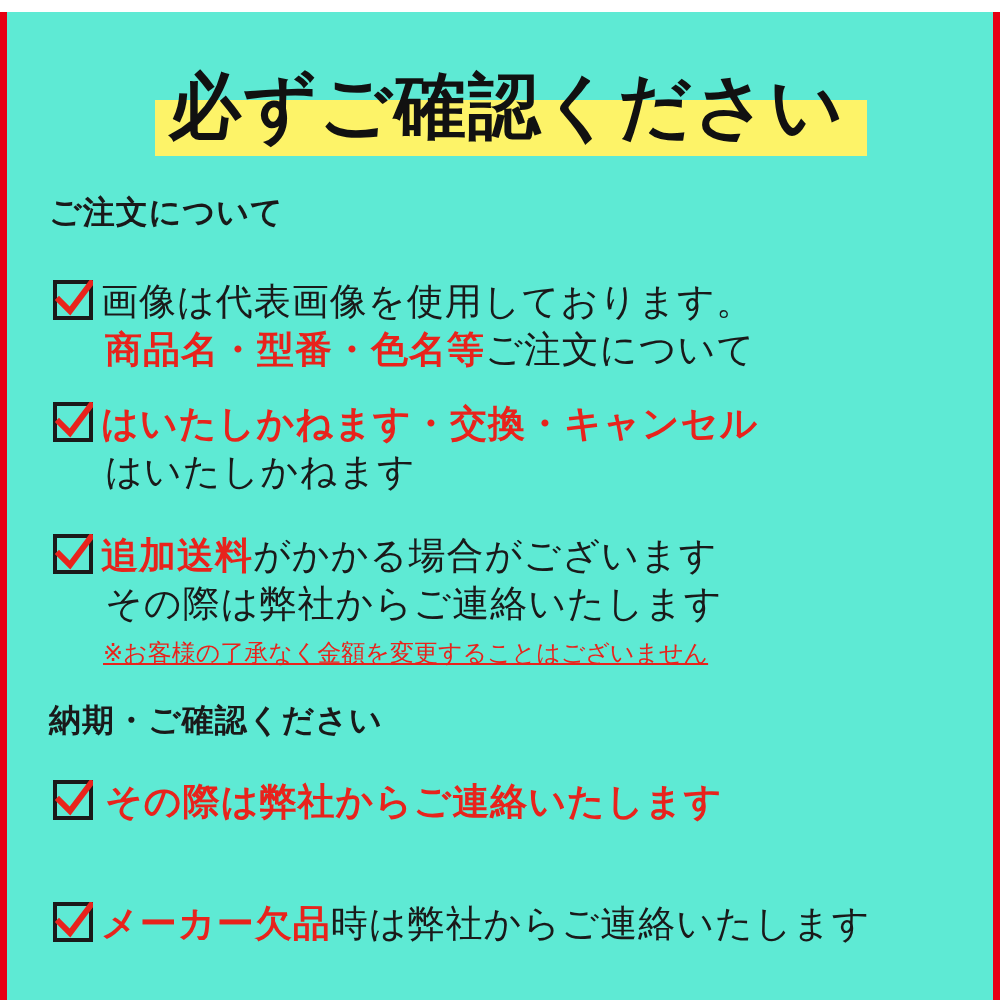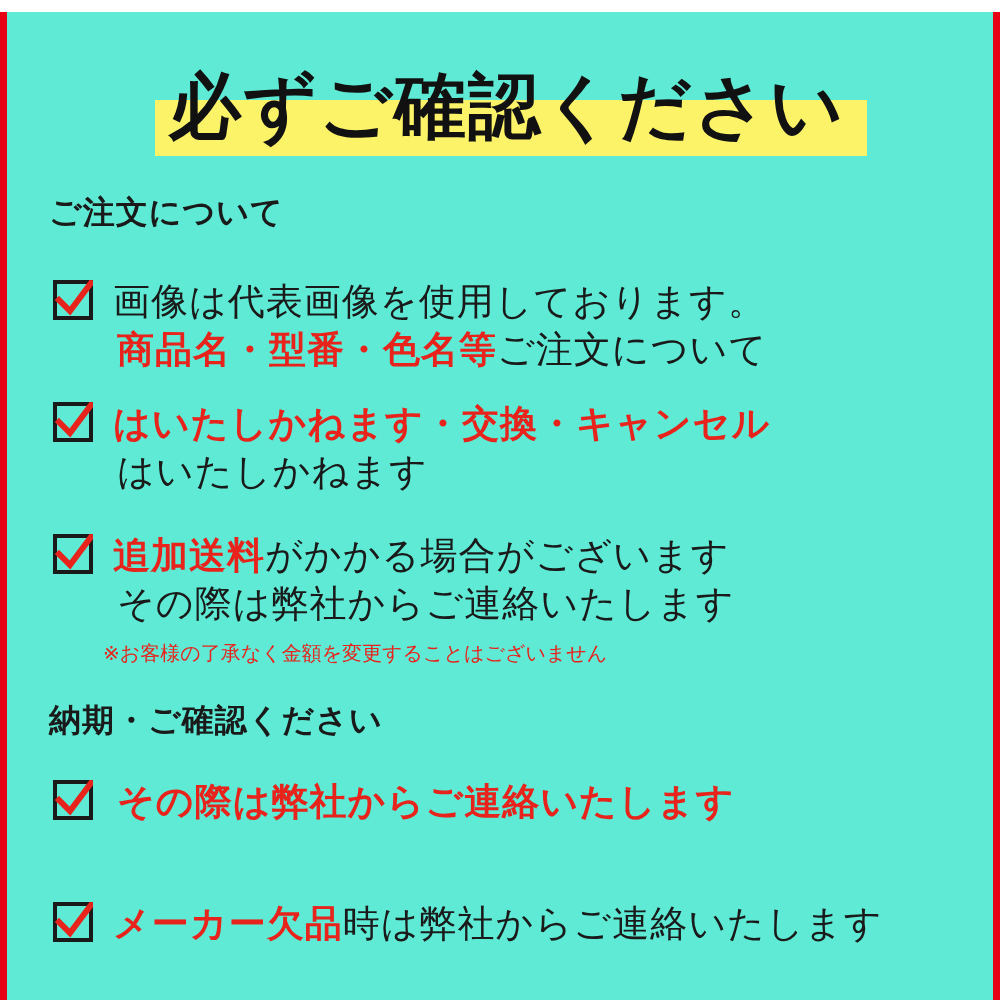--- a/index.html
+++ b/index.html
@@ -76,39 +76,40 @@
   }
   .item .check {
     position: absolute;
     left: 0;
     top: 2px;
     width: 40px;
     height: 40px;
   }
   .item .lines {
     position: absolute;
-    left: 60px;
+    left: 48px;
     top: 0;
   }
   .line {
     font-size: 37px;
     line-height: 48px;
     letter-spacing: 1px;
     white-space: nowrap;
     color: #1a1a1a;
   }
   .line.indent { padding-left: 4px; }
   .red { color: #e8231c; font-weight: bold; text-align: center; }
   .blk { color: #1a1a1a; }
   .note {
-    font-size: 20px;
+    font-size: 24px;
     line-height: 34px;
     color: #e8231c;
     white-space: nowrap;
     letter-spacing: 0px;
+    text-decoration: underline;
   }
 
   #item-1 { top: 266px; }
   #item-2 { top: 388px; }
   #item-3 { top: 520px; }
   #item-4 { top: 766px; }
   #item-5 { top: 888px; }
 
   .note-row {
     position: absolute;

